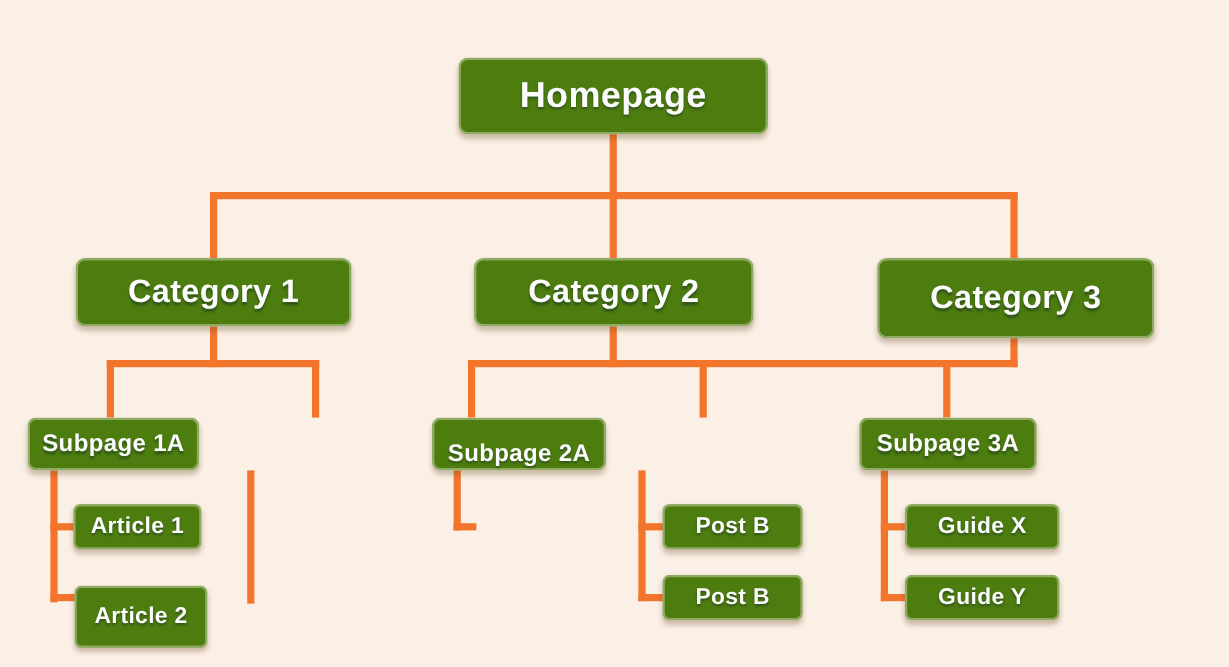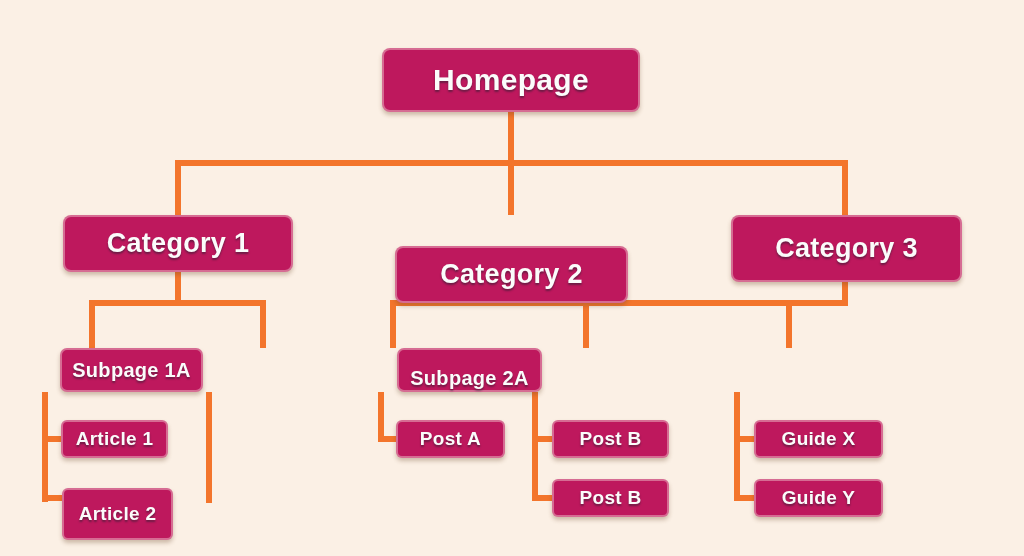--- a/index.html
+++ b/index.html
@@ -3,32 +3,32 @@
 <meta charset="utf-8">
 <style>
   html,body{margin:0;padding:0;background:#fbf0e5;}
   .stage{
     position:relative;width:1024px;height:556px;overflow:hidden;
     background:#fbf0e5;
     font-family:"Liberation Sans", sans-serif;
   }
   .node{
     position:absolute;box-sizing:border-box;
-    background:#be185d;color:#fbfcfb;
+    background:#4d7c0f;color:#fbfcfb;
     display:flex;align-items:center;justify-content:center;
     font-weight:bold;letter-spacing:.3px;
     border-radius:8px;
     border:2px solid rgba(253,246,236,.38);
     box-shadow:0 3px 4px rgba(110,70,40,.32);
     text-shadow:0 2px 2px rgba(8,34,40,.45);
     z-index:2;
   }
   .lvl1{font-size:30px;}
   .lvl2{font-size:27px;}
-  .lvl3{font-size:20px;border-radius:7px;margin-left:37px;}
+  .lvl3{font-size:20px;border-radius:7px;}
   .lvl4{font-size:19px;border-radius:6px;}
   .line{position:absolute;background:#f3752c;z-index:1;}
 </style>
 </head>
 <body>
 
 <div class="stage">
 
   <div class="line" style="left:508px;top:110px;width:6px;height:105px;"></div>
   <div class="line" style="left:175px;top:160px;width:673px;height:6px;"></div>
@@ -64,42 +64,42 @@
   <div class="line" style="left:734px;top:436px;width:21px;height:6px;"></div>
   <div class="line" style="left:734px;top:495px;width:21px;height:6px;"></div>
 
   <div class="node lvl1" style="left:382px;top:48px;width:258px;height:64px;">
     <span>Homepage</span>
   </div>
 
   <div class="node lvl2" style="left:63px;top:215px;width:230px;height:57px;">
     <span>Category 1</span>
   </div>
-  <div class="node lvl2" style="left:395px;top:215px;width:233px;height:57px;margin-top:31px;">
+  <div class="node lvl2" style="left:395px;top:215px;width:233px;height:57px;">
     <span>Category 2</span>
   </div>
   <div class="node lvl2" style="left:731px;top:215px;width:231px;height:67px;">
     <span>Category 3</span>
   </div>
 
   <div class="node lvl3" style="left:23px;top:348px;width:143px;height:44px;">
     <span>Subpage 1A</span>
   </div>
   <div class="node lvl3" style="left:360px;top:348px;width:145px;height:44px;align-items:flex-end;">
     <span>Subpage 2A</span>
   </div>
+  <div class="node lvl3" style="left:716px;top:348px;width:148px;height:44px;">
+    <span>Subpage 3A</span>
+  </div>
 
   <div class="node lvl4" style="left:61px;top:420px;width:107px;height:38px;">
     <span>Article 1</span>
   </div>
   <div class="node lvl4" style="left:62px;top:488px;width:111px;height:52px;">
     <span>Article 2</span>
-  </div>
-  <div class="node lvl4" style="left:396px;top:420px;width:109px;height:38px;">
-    <span>Post A</span>
   </div>
   <div class="node lvl4" style="left:552px;top:420px;width:117px;height:38px;">
     <span>Post B</span>
   </div>
   <div class="node lvl4" style="left:552px;top:479px;width:117px;height:38px;">
     <span>Post B</span>
   </div>
   <div class="node lvl4" style="left:754px;top:479px;width:129px;height:38px;">
     <span>Guide Y</span>
   </div>

